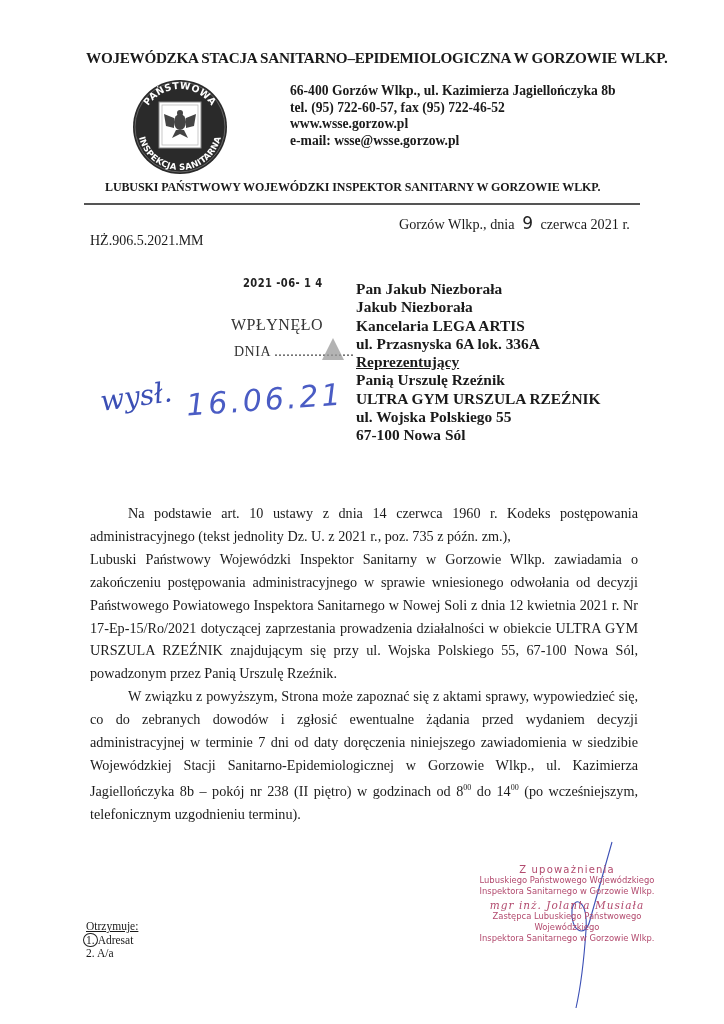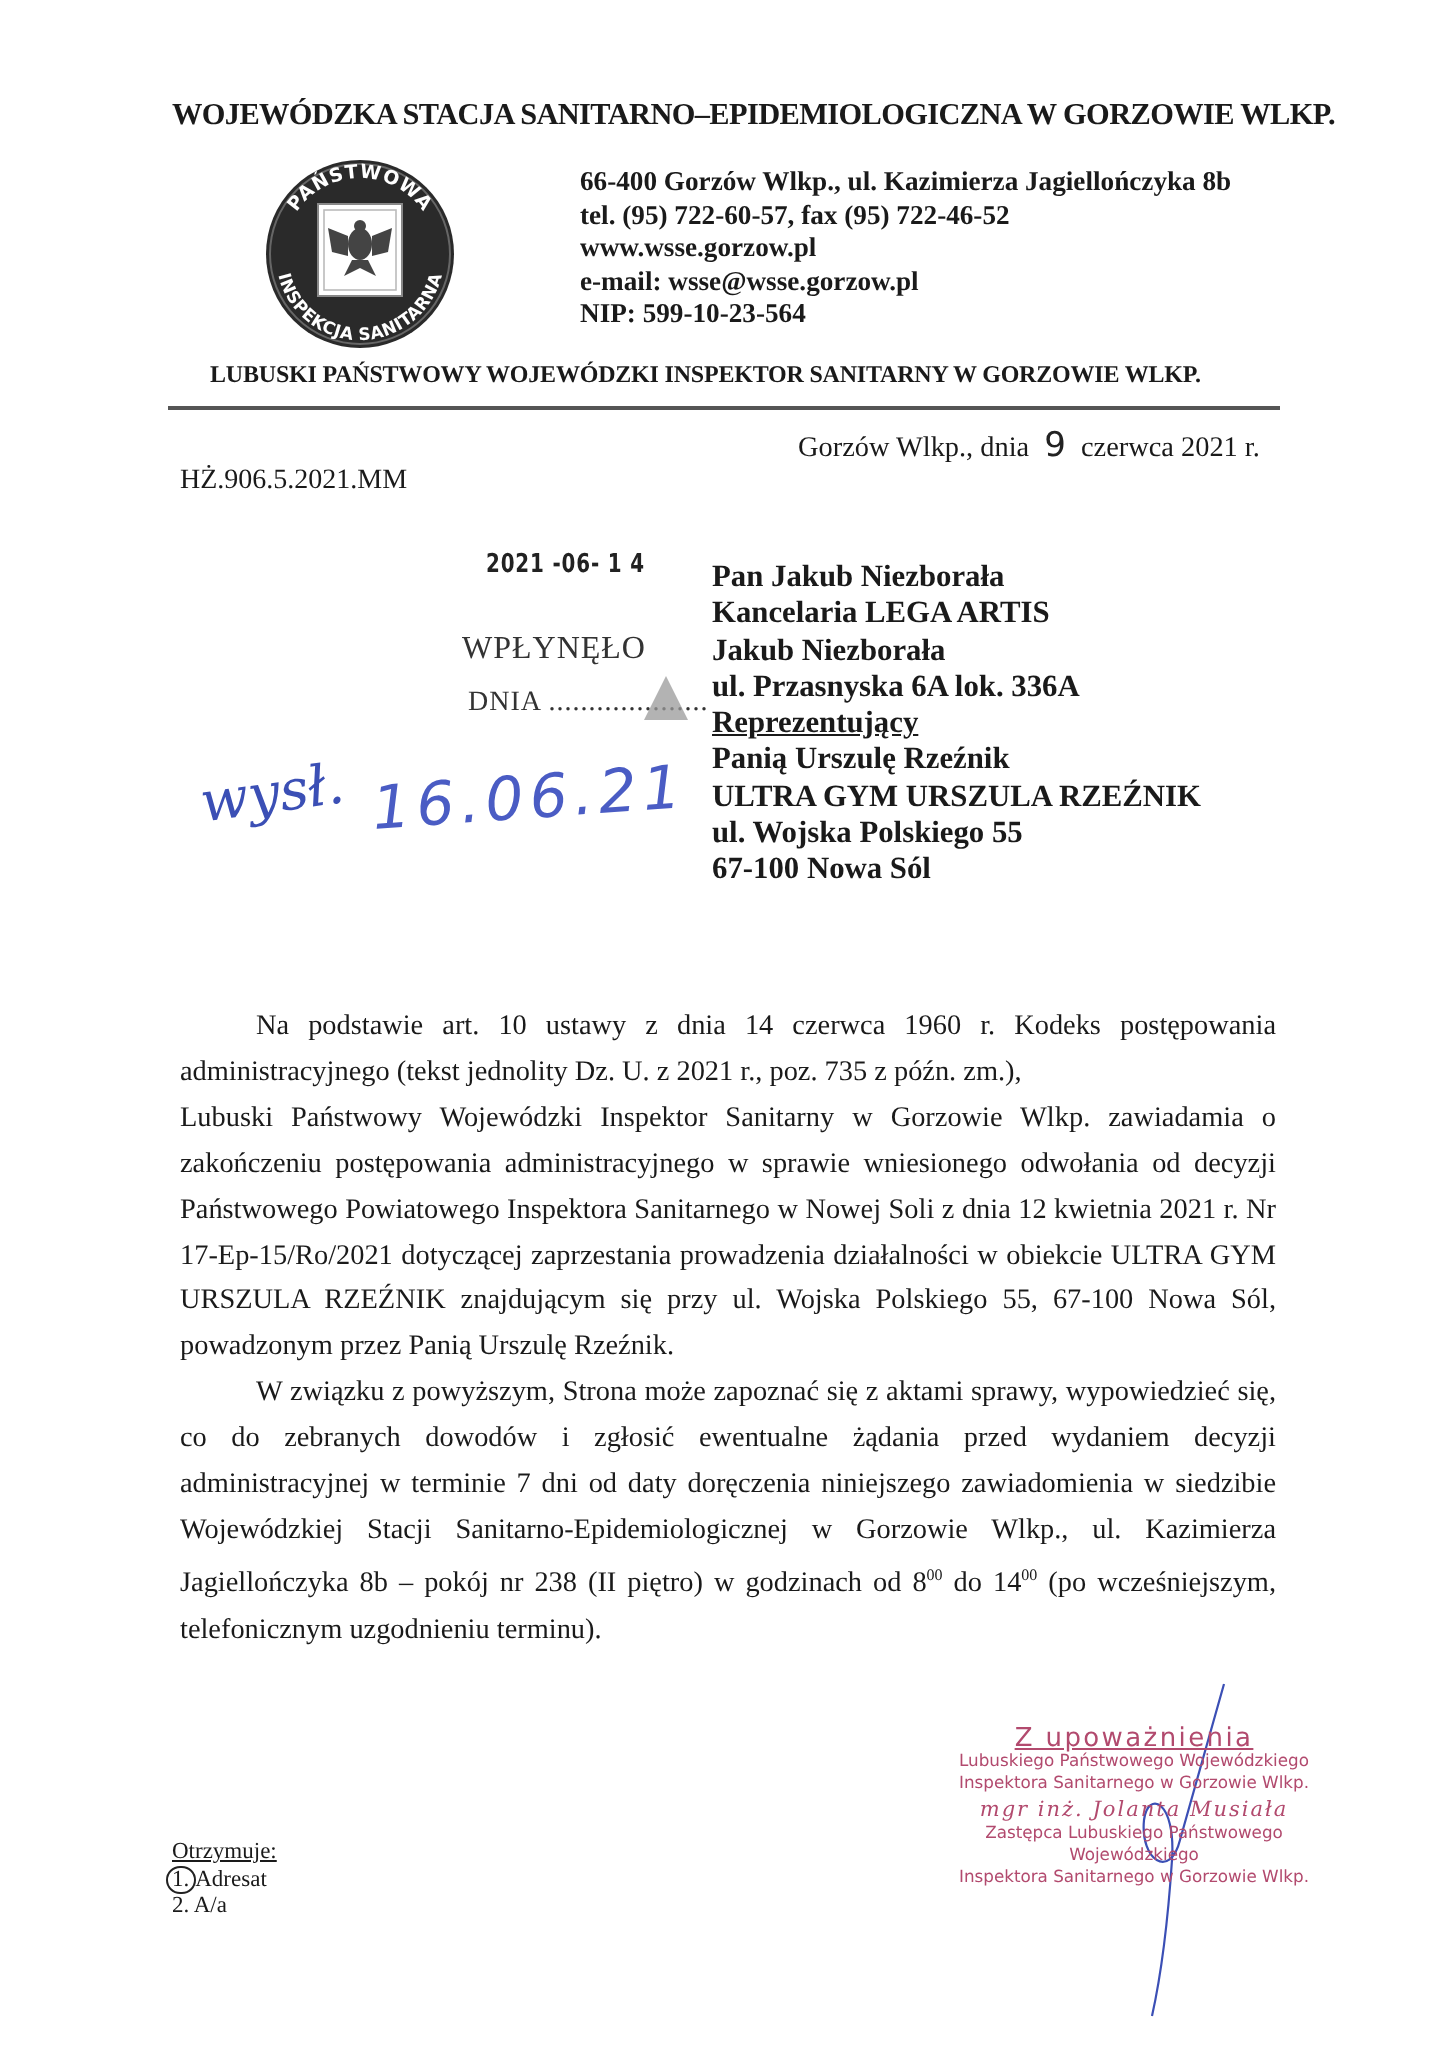--- a/index.html
+++ b/index.html
@@ -20,21 +20,21 @@
   .stamp-tri { left:322px; top:338px; width:0; height:0; border-left:11px solid transparent; border-right:11px solid transparent; border-bottom:22px solid #999; opacity:0.75; }
   .hw-wyp { left:100px; top:380px; font-family:"DejaVu Serif", serif; font-style:italic; font-size:28px; color:#3b4fb5; transform:rotate(-8deg); }
   .hw-date { left:186px; top:382px; font-family:"DejaVu Sans", sans-serif; font-size:30px; color:#4a5cc4; font-style:italic; letter-spacing:3px; transform:rotate(-4deg); }
   .recipient { left:356px; top:280px; font-size:15.4px; font-weight:bold; line-height:18.3px; }
   .recipient .u { text-decoration:underline; }
   .body-text { left:90px; top:502px; width:548px; font-size:14.2px; line-height:22.9px; text-align:justify; }
   .body-text p { margin:0; }
   .body-text .ind { text-indent:38px; }
   .body-text p + p { margin-top:0; }
   .sig { left:462px; top:864px; width:210px; text-align:center; color:#b24a6e; font-family:"DejaVu Sans", sans-serif; font-size:8.4px; line-height:11px; }
-  .sig .auth { letter-spacing:1.2px; font-size:13px;text-decoration:underline; }
+  .sig .auth { letter-spacing:1.2px; font-size:10px; }
   .sig .name { font-family:"DejaVu Serif", serif; font-style:italic; font-size:10.5px; letter-spacing:1px; margin-top:3px; }
   .sig-stroke { left:540px; top:840px; width:80px; height:170px; }
   .recv { left:86px; top:920px; font-size:11.5px; line-height:12.5px; }
   .recv .u { text-decoration:underline;text-align:center; }
   .circ { display:inline-block; border:1px solid #222; border-radius:50%; padding:0 2px; margin-left:-3px; }
 </style>
 </head>
 <body>
 
 <div class="abs hdr-title">WOJEWÓDZKA STACJA SANITARNO–EPIDEMIOLOGICZNA W GORZOWIE WLKP.</div>
@@ -63,21 +63,20 @@
       <textPath href="#arcBot" startOffset="50%" text-anchor="middle">INSPEKCJA SANITARNA</textPath>
     </text>
   </svg>
 </div>
 
 <div class="abs contact">
   <div>66-400 Gorzów Wlkp., ul. Kazimierza Jagiellończyka 8b</div>
   <div>tel. (95) 722-60-57,  fax (95) 722-46-52</div>
   <div>www.wsse.gorzow.pl</div>
   <div>e-mail: wsse@wsse.gorzow.pl</div>
-  <div>NIP: 599-10-23-564</div>
 </div>
 
 <div class="abs inspector">LUBUSKI PAŃSTWOWY WOJEWÓDZKI INSPEKTOR SANITARNY W GORZOWIE WLKP.</div>
 <div class="abs rule"></div>
 
 <div class="abs dateline">
   <span>Gorzów Wlkp., dnia</span>
   <span class="hand">9</span>
   <span>czerwca 2021 r.</span>
 </div>
@@ -87,22 +86,22 @@
 <div class="abs stamp-date">2021 -06- 1 4</div>
 <div class="abs stamp-wplynelo">WPŁYNĘŁO</div>
 <div class="abs stamp-dnia">DNIA ....................</div>
 <div class="abs stamp-tri"></div>
 
 <div class="abs hw-wyp">wysł.</div>
 <div class="abs hw-date">16.06.21</div>
 
 <div class="abs recipient">
   <div>Pan Jakub Niezborała</div>
+  <div>Jakub Niezborała</div>
   <div>Kancelaria LEGA ARTIS</div>
-  <div>Jakub Niezborała</div>
   <div>ul. Przasnyska 6A lok. 336A</div>
   <div class="u">Reprezentujący</div>
   <div>Panią Urszulę Rzeźnik</div>
   <div>ULTRA GYM URSZULA RZEŹNIK</div>
   <div>ul. Wojska Polskiego 55</div>
   <div>67-100 Nowa Sól</div>
 </div>
 
 <div class="abs body-text">
   <p class="ind">Na podstawie art. 10 ustawy z dnia 14 czerwca 1960 r. Kodeks postępowania administracyjnego (tekst jednolity Dz. U. z 2021 r., poz. 735 z późn. zm.),</p>

